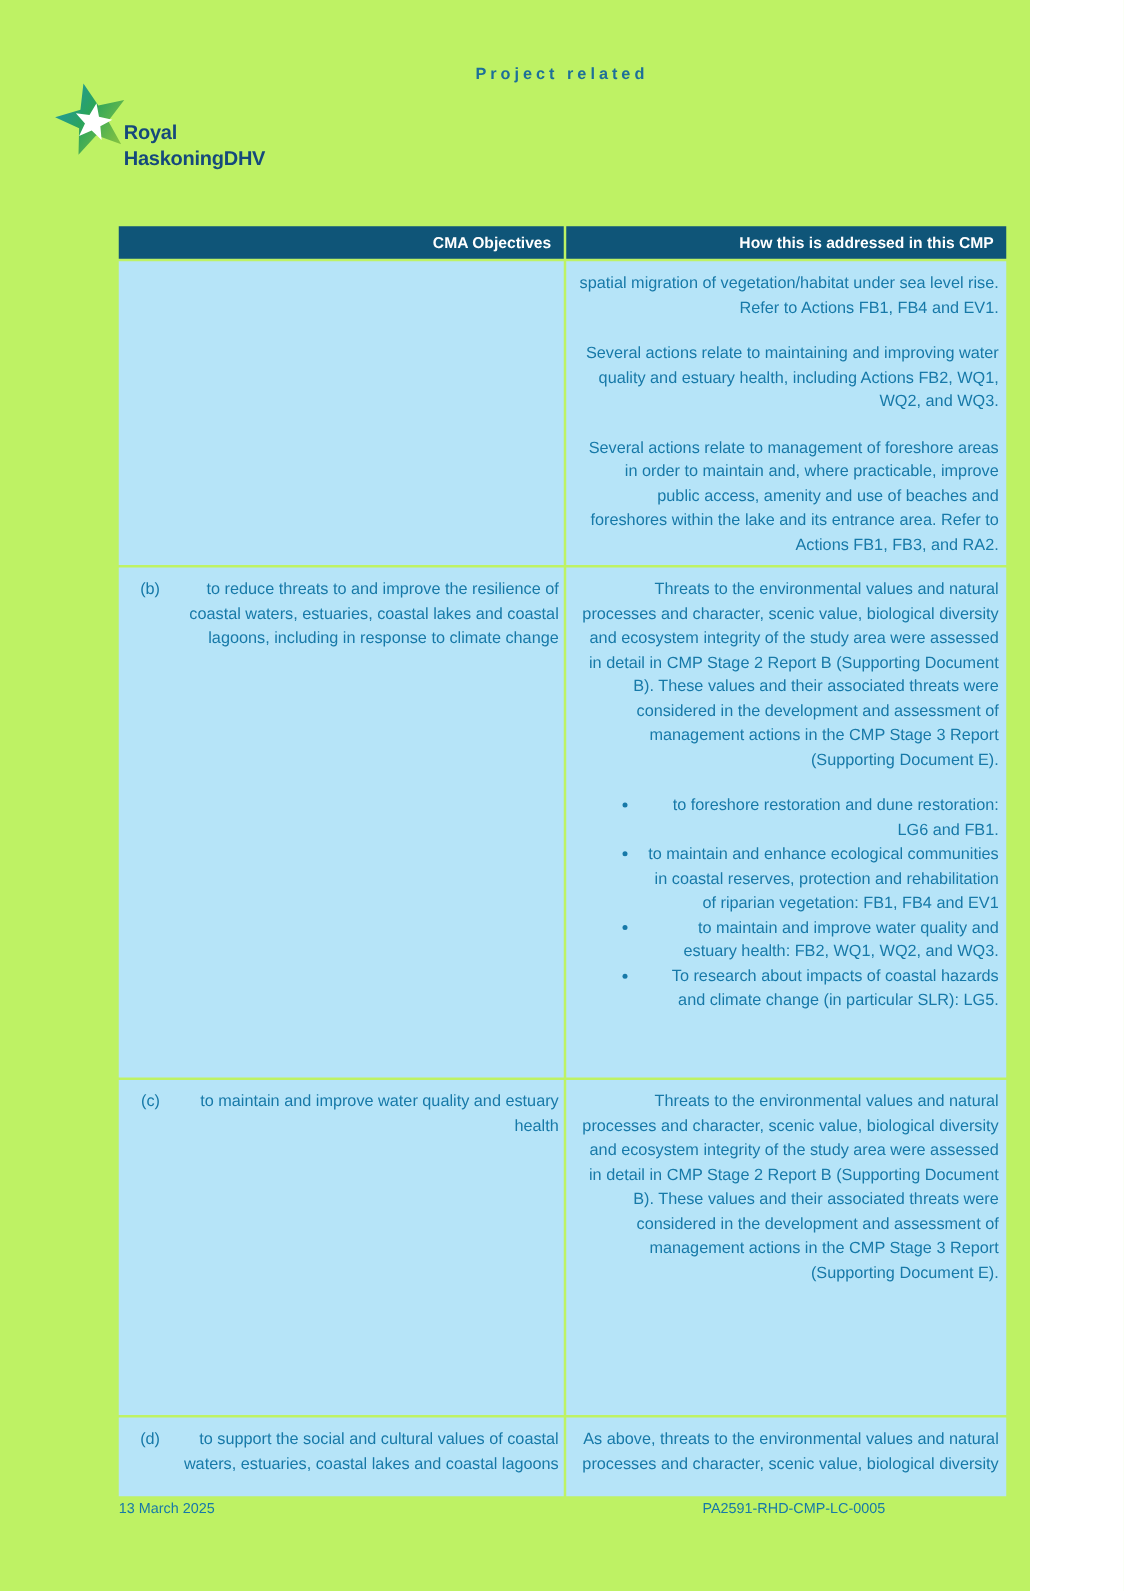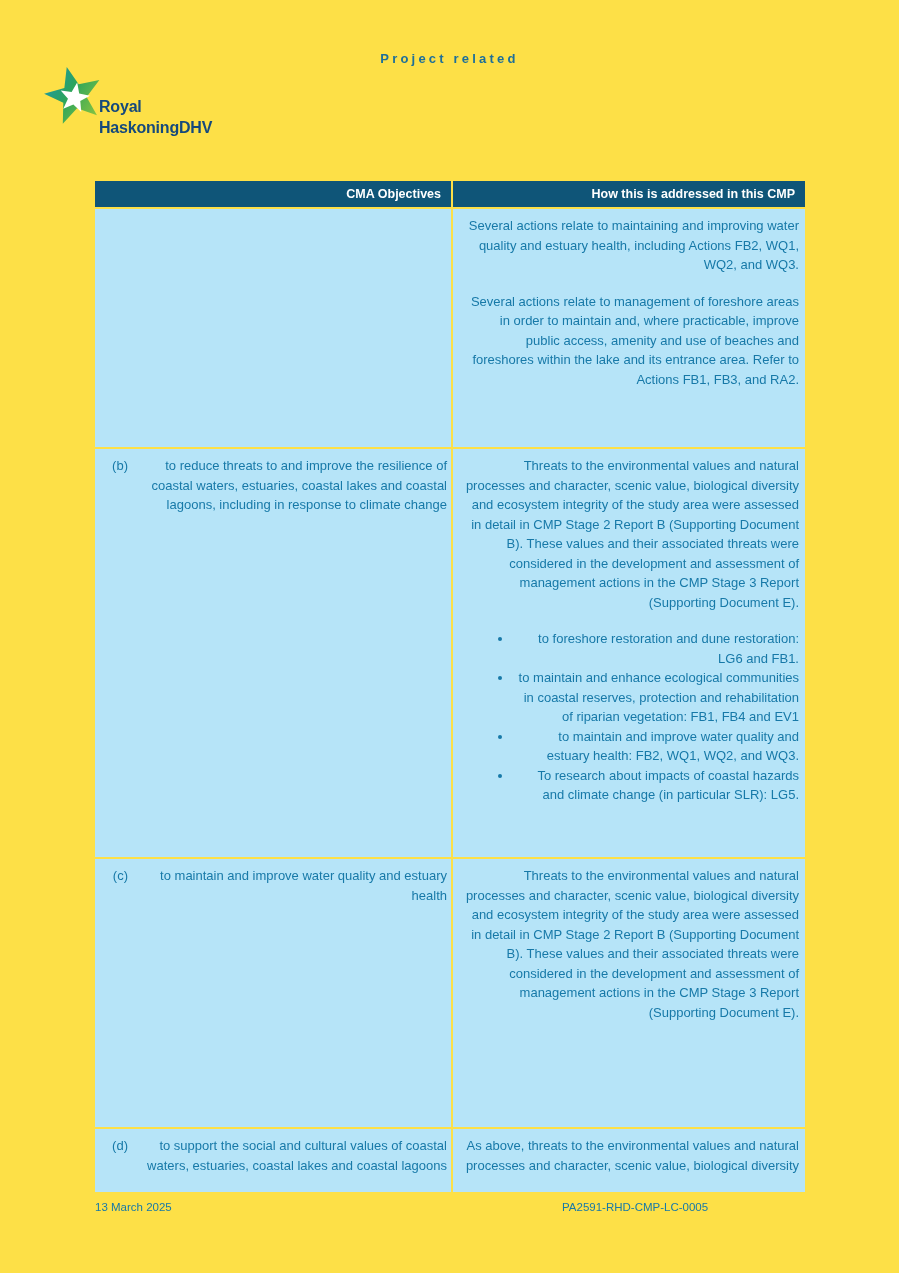--- a/index.html
+++ b/index.html
@@ -1,17 +1,17 @@
 <!DOCTYPE html>
 <html><head>
 <meta charset="utf-8">
 <style>
   html,body{margin:0;padding:0;background:#ffffff;}
   .page{
-    position:relative;width:899px;height:1273px;background:#fde047;
+    position:relative;width:824px;height:1273px;background:#bef264;
     font-family:"Liberation Sans","DejaVu Sans",sans-serif;overflow:hidden;
   }
   
   .project-related{
     position:absolute;top:51px;left:0;width:899px;text-align:center;
     font-size:13px;font-weight:bold;letter-spacing:3.2px;color:#1d6f99;
   }
   .logo{position:absolute;left:44px;top:64px;}
   .logo-star{position:absolute;left:0;top:0;}
   .logo-text{
@@ -81,20 +81,21 @@
   <div class="cmp-table">
 
     <div class="tr head">
       <div class="th c-left">CMA Objectives</div>
       <div class="th c-right">How this is addressed in this CMP</div>
     </div>
 
     <div class="tr row-a">
       <div class="td c-left"></div>
       <div class="td c-right">
+        <p>spatial migration of vegetation/habitat under sea level rise. Refer to Actions FB1, FB4 and EV1.</p>
         <p>Several actions relate to maintaining and improving water quality and estuary health, including Actions FB2, WQ1, WQ2, and WQ3.</p>
         <p>Several actions relate to management of foreshore areas in order to maintain and, where practicable, improve public access, amenity and use of beaches and foreshores within the lake and its entrance area. Refer to Actions FB1, FB3, and RA2.</p>
       </div>
     </div>
 
     <div class="tr row-b">
       <div class="td c-left">
         <div class="obj">
           <span class="obj-label">(b)</span>
           <span class="obj-text">to reduce threats to and improve the resilience of coastal waters, estuaries, coastal lakes and coastal lagoons, including in response to climate change</span>

